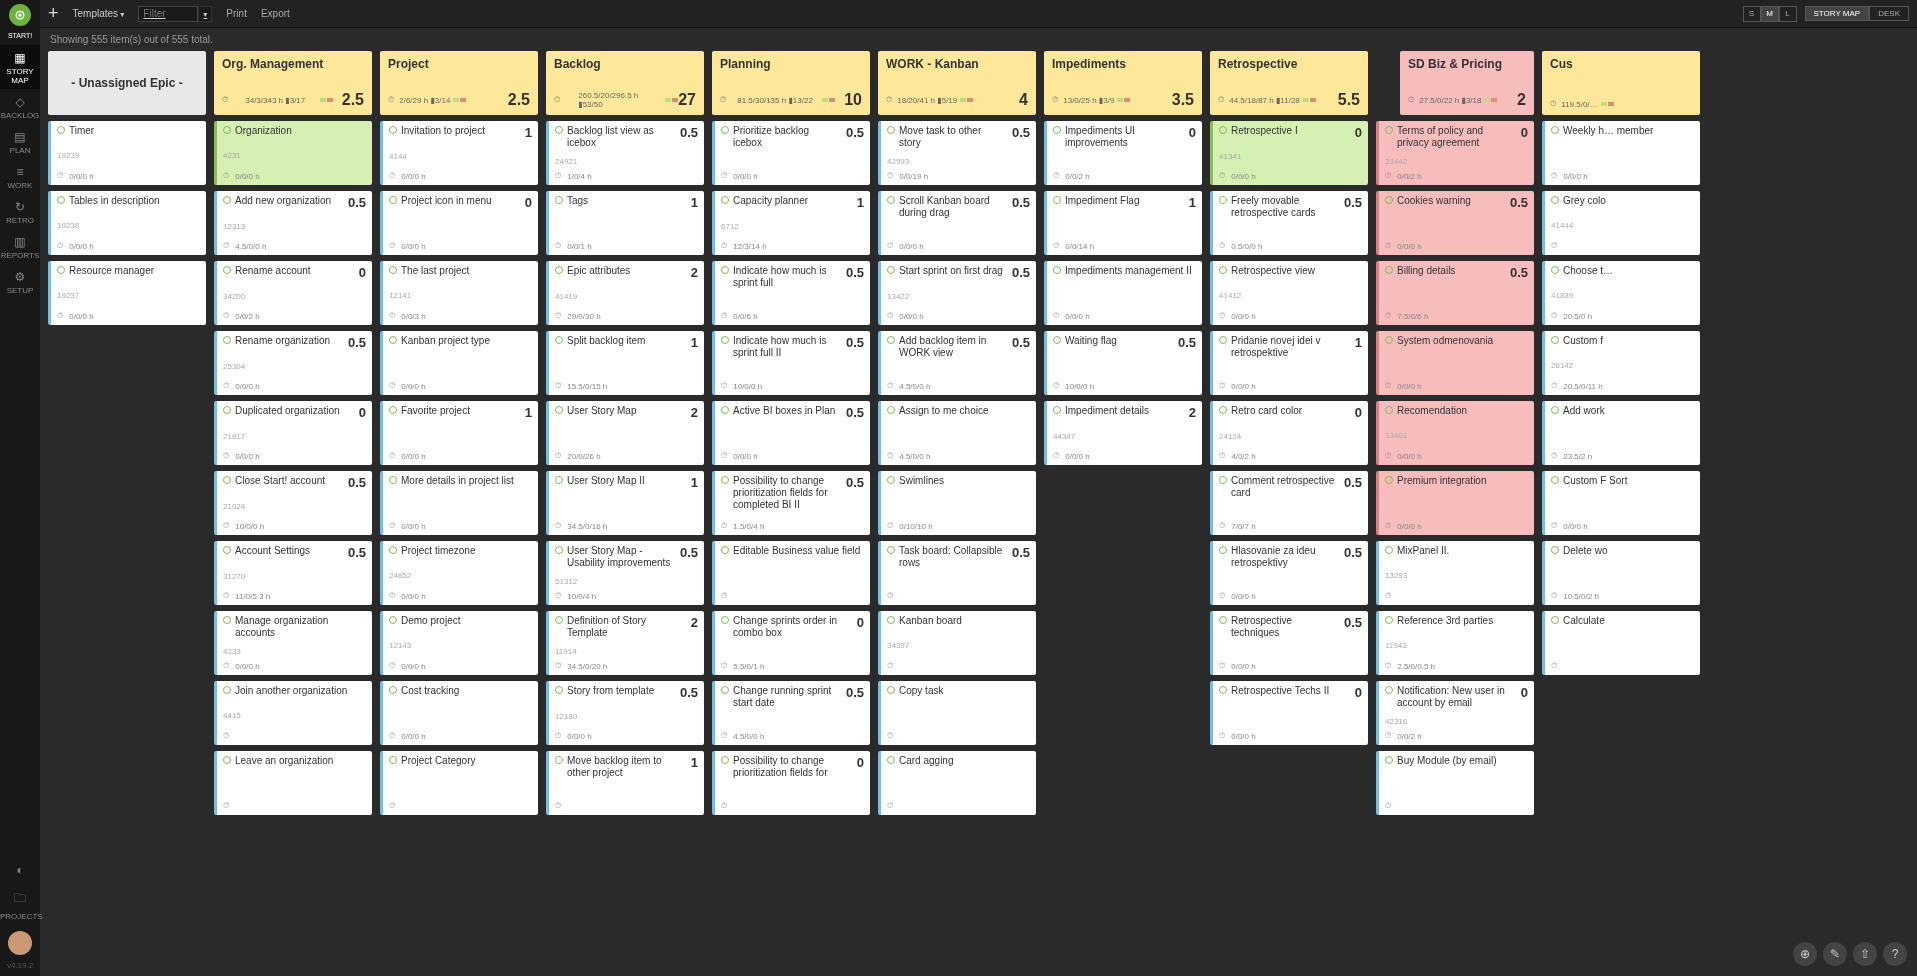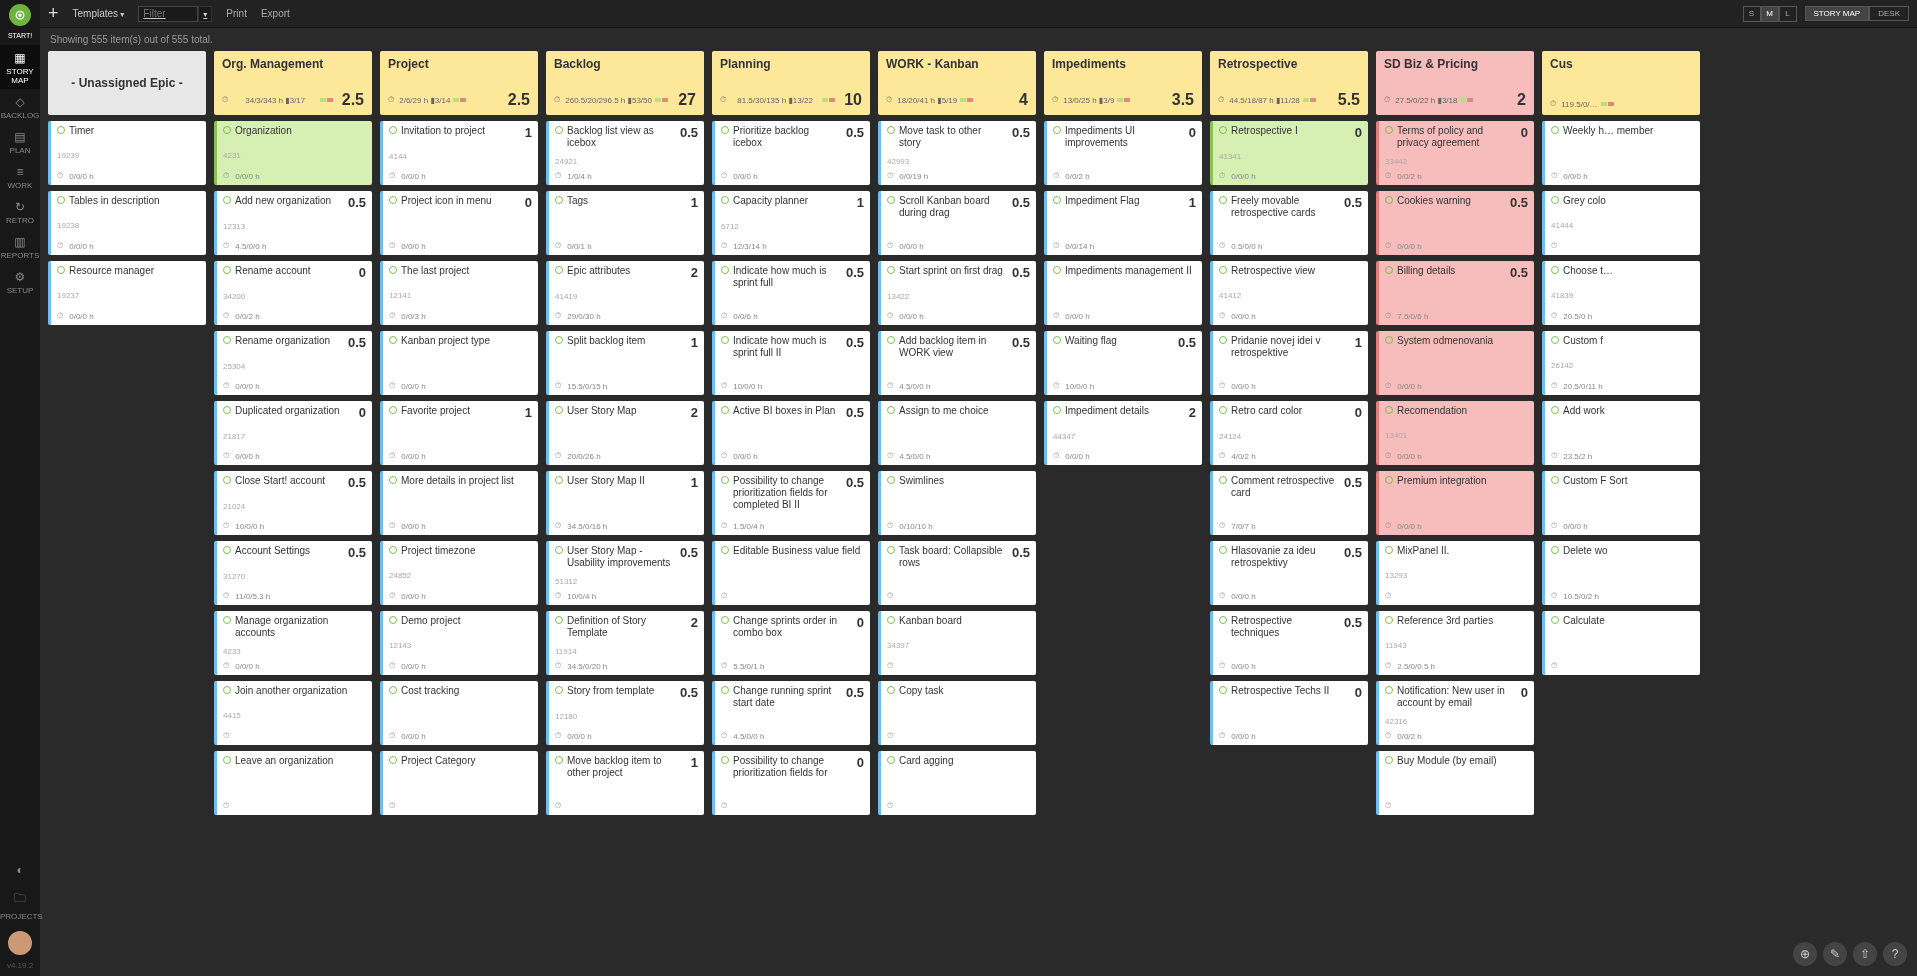--- a/index.html
+++ b/index.html
@@ -57,21 +57,21 @@
 .board-scroll { flex:1; overflow-x:auto; overflow-y:auto; padding: 0 8px 8px 8px; position:relative; }
 .board { display:flex; gap:8px; min-height:100%; }
 .col { width:158px; flex:0 0 158px; display:flex; flex-direction:column; gap:6px; }
 
 .col-header {
   height: 64px; border-radius:2px; padding:6px 8px; position:relative; display:flex; flex-direction:column;
   justify-content:space-between;
 }
 .col-header.gray { background:#e8e8e8; display:flex;align-items:center;justify-content:center; }
 .col-header.yellow { background:#fde89a; }
-.col-header.pink { background:#f7bcbc; }
+.col-header.pink { background:#f7bcbc;margin-left:24px; }
 .col-title { font-weight:600; font-size:12px; text-align:left; color:#333; }
 .col-footer { display:flex; align-items:center; justify-content:space-between; font-size:8px; color:#666; }
 .col-footer .bars { display:flex; gap:1px; align-items:center; }
 .bar { width:6px; height:4px; background:#b9e07d; }
 .bar.r { background:#e08a7d; }
 .col-stat-big { font-weight:700; font-size:16px; color:#333; }
 
 .card {
   background:#fff; border-radius:2px; height:64px; padding:4px 6px; position:relative;
   border-left:3px solid #6fbef0; display:flex; flex-direction:column; justify-content:space-between;
@@ -445,21 +445,21 @@
               <div class="card-bottom">
                 <span class="clock"></span>
                 <span></span>
               </div>
             </div>
           </div>
           <div class="col">
             <div class="col-header yellow">
               <div class="col-title">Backlog</div>
               <div class="col-footer">
-                <span style="display:flex;align-items:center;gap:3px;"><span class="clock"></span>260.5/20/296.5 h   ▮53/50 <span class="bars">
+                <span style="display:flex;align-items:center;gap:16px;"><span class="clock"></span>260.5/20/296.5 h   ▮53/50 <span class="bars">
                     <span class="bar"></span>
                     <span class="bar r"></span>
                   </span></span>
                 <span class="col-stat-big">27</span>
               </div>
             </div>
             <div class="card">
               <div class="card-top">
                 <span class="card-dot"></span>
                 <span class="card-title">Backlog list view as icebox</span>

